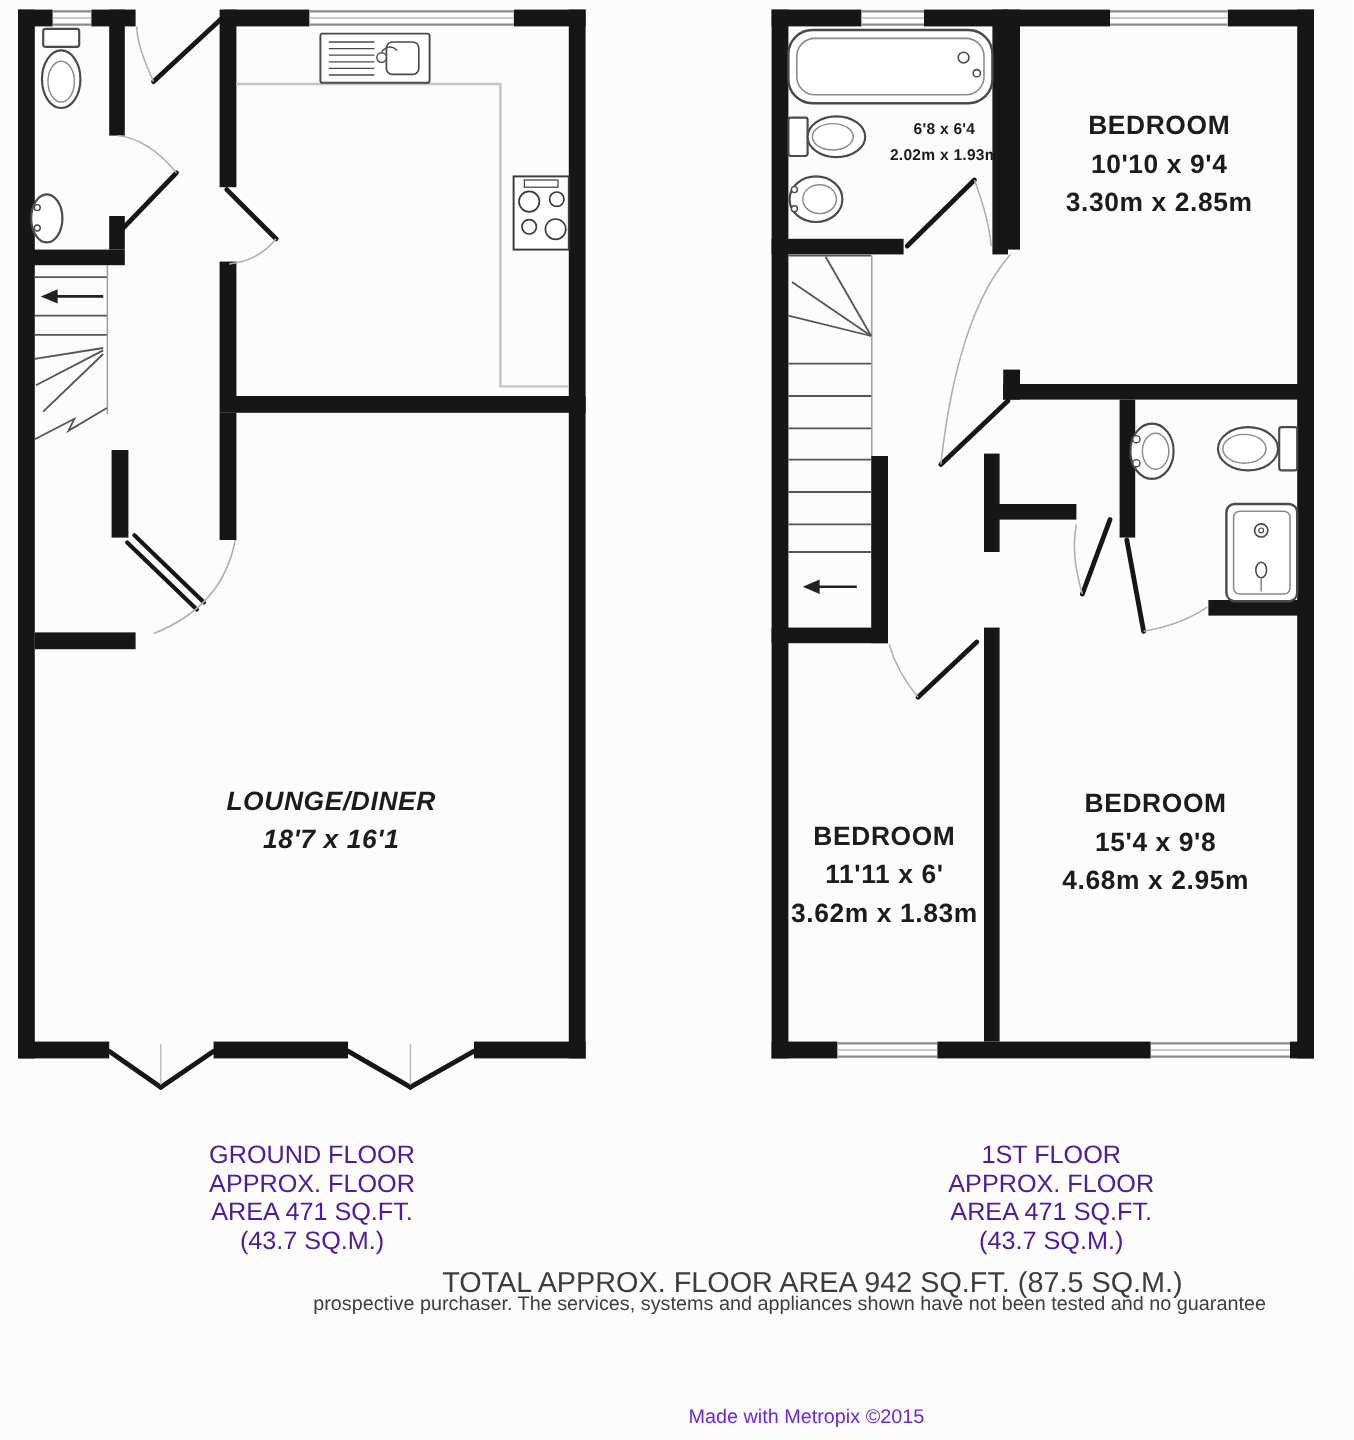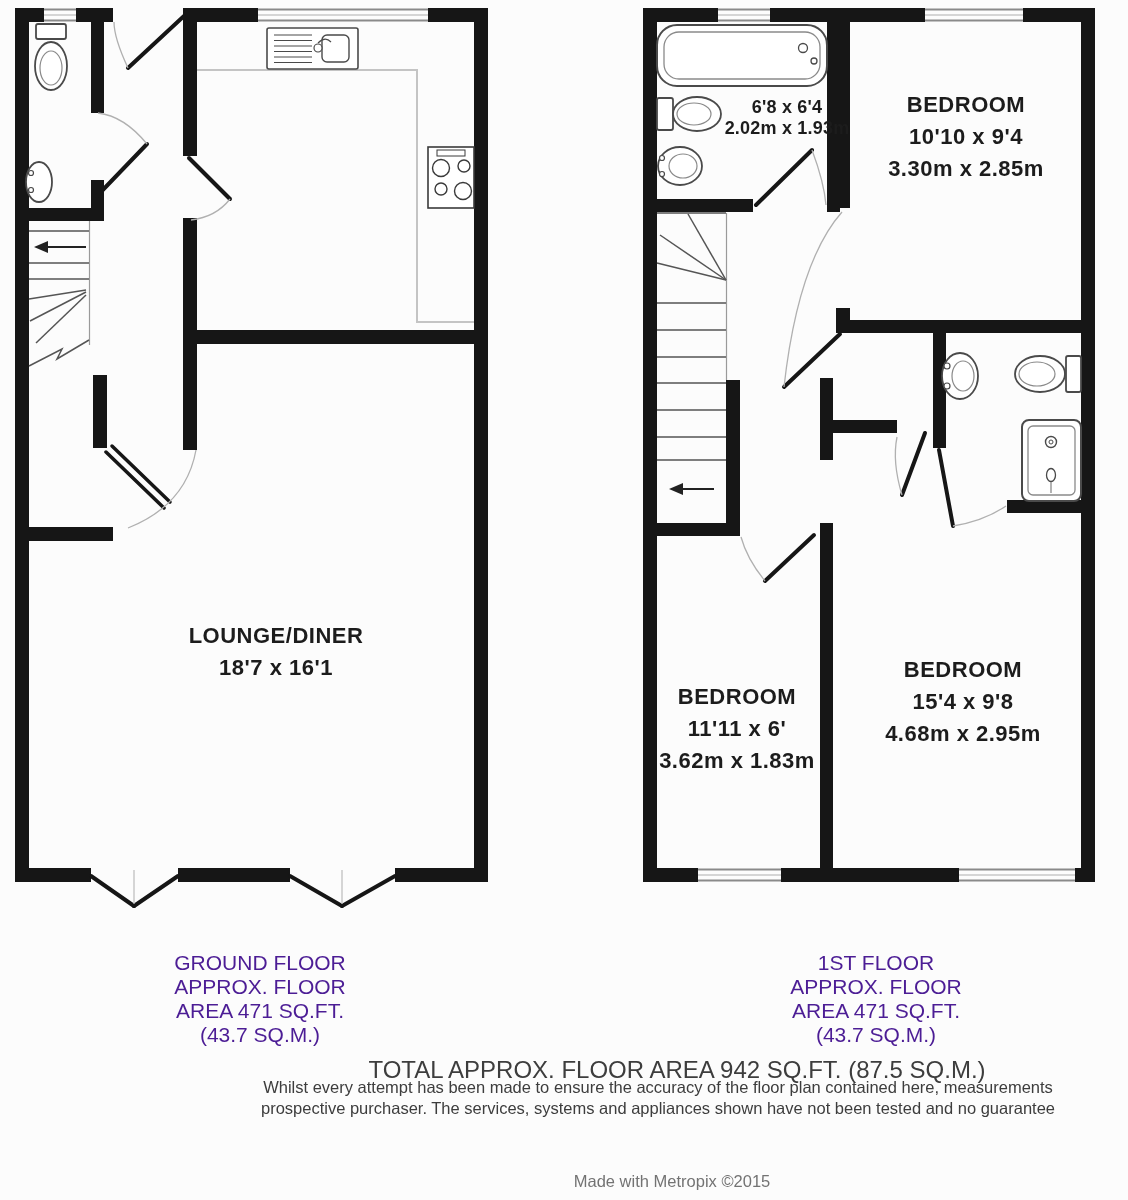--- a/index.html
+++ b/index.html
@@ -16,21 +16,21 @@
     transform:translateX(-50%);
     text-align:center;
     white-space:nowrap;
     color:#1c1c1c;
     font-weight:bold;
     font-size:22px;
     line-height:32px;
     letter-spacing:.5px;
   }
   .room-label .dim{display:block;}
-  .room-label.small{font-size:18px;line-height:21px;letter-spacing:.2px;}
+  .room-label.small{font-size:13px;line-height:21px;letter-spacing:.2px;}
   .floor-footer{
     position:absolute;
     transform:translateX(-50%);
     text-align:center;
     white-space:nowrap;
     color:#4c1d95;
     font-size:21px;
     line-height:24px;
   }
   .floor-footer span{display:block;}
@@ -47,21 +47,21 @@
     text-align:center;
     color:#3d3d3d;
     font-size:16.5px;
     line-height:21px;
   }
   .disclaimer span{display:block;white-space:nowrap;}
   .credit{
     position:absolute;
     transform:translateX(-50%);
     white-space:nowrap;
-    color:#737373;
+    color:#6d28d9;
     font-size:16.5px;
   }
 </style>
 </head>
 <body>
 
 <div class="canvas">
 
   <svg class="plan-svg" viewBox="0 0 1128 1200" xmlns="http://www.w3.org/2000/svg">
 
@@ -316,21 +316,21 @@
         </g>
         <g>
           <line x1="814" y1="535" x2="765" y2="581" stroke="#161616" stroke-width="4" stroke-linecap="round"></line>
           <path d="M765,581 Q747,559 741,537" fill="none" stroke="#b0b0b0" stroke-width="1.3"></path>
         </g>
       </g>
     </g>
   </svg>
 
 
-  <div class="room-label" style="left:276px;top:620px;">
+  <div class="room-label" style="left:276px;top:652px;font-style:italic;">
     <span>LOUNGE/DINER</span>
     <span class="dim">18'7 x 16'1</span>
   </div>
 
   <div class="room-label" style="left:966px;top:89px;">
     <span>BEDROOM</span>
     <span class="dim">10'10 x 9'4</span>
     <span class="dim">3.30m x 2.85m</span>
   </div>
 
@@ -361,19 +361,18 @@
   <div class="floor-footer" style="left:876px;top:951px;">
     <span>1ST FLOOR</span>
     <span>APPROX. FLOOR</span>
     <span>AREA 471 SQ.FT.</span>
     <span>(43.7 SQ.M.)</span>
   </div>
 
   <div class="total-line" style="left:677px;top:1056px;">TOTAL APPROX. FLOOR AREA 942 SQ.FT. (87.5 SQ.M.)</div>
 
   <div class="disclaimer" style="left:658px;top:1077px;">
-    <span>Whilst every attempt has been made to ensure the accuracy of the floor plan contained here, measurements</span>
     <span>prospective purchaser. The services, systems and appliances shown have not been tested and no guarantee</span>
   </div>
 
   <div class="credit" style="left:672px;top:1172px;">Made with Metropix ©2015</div>
 
 </div>
 
 </body></html>

